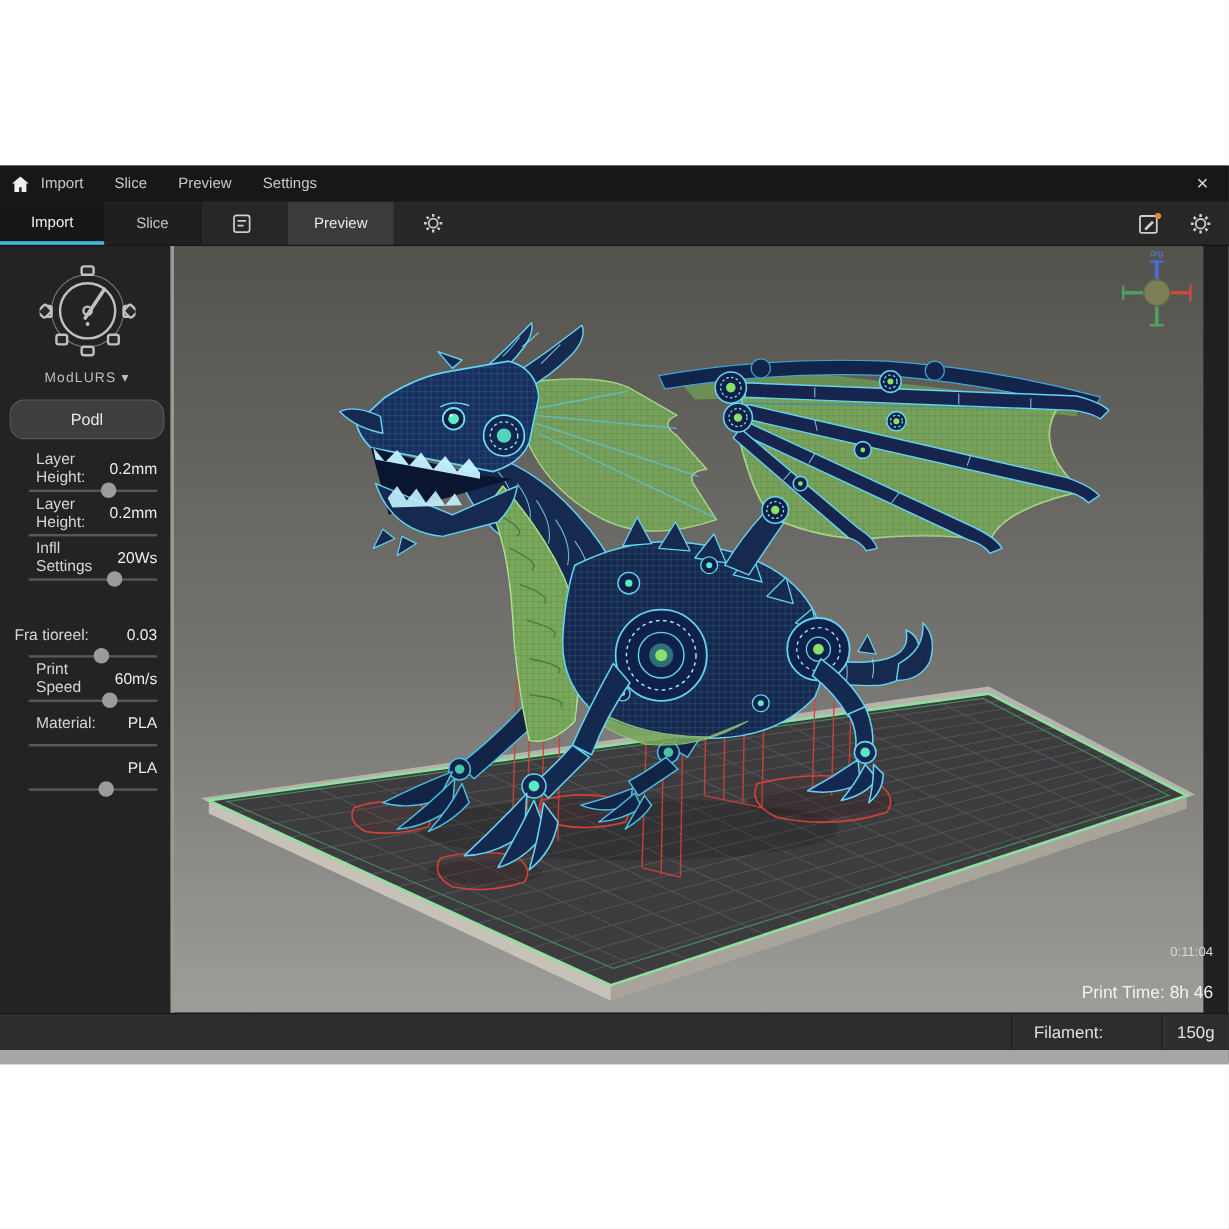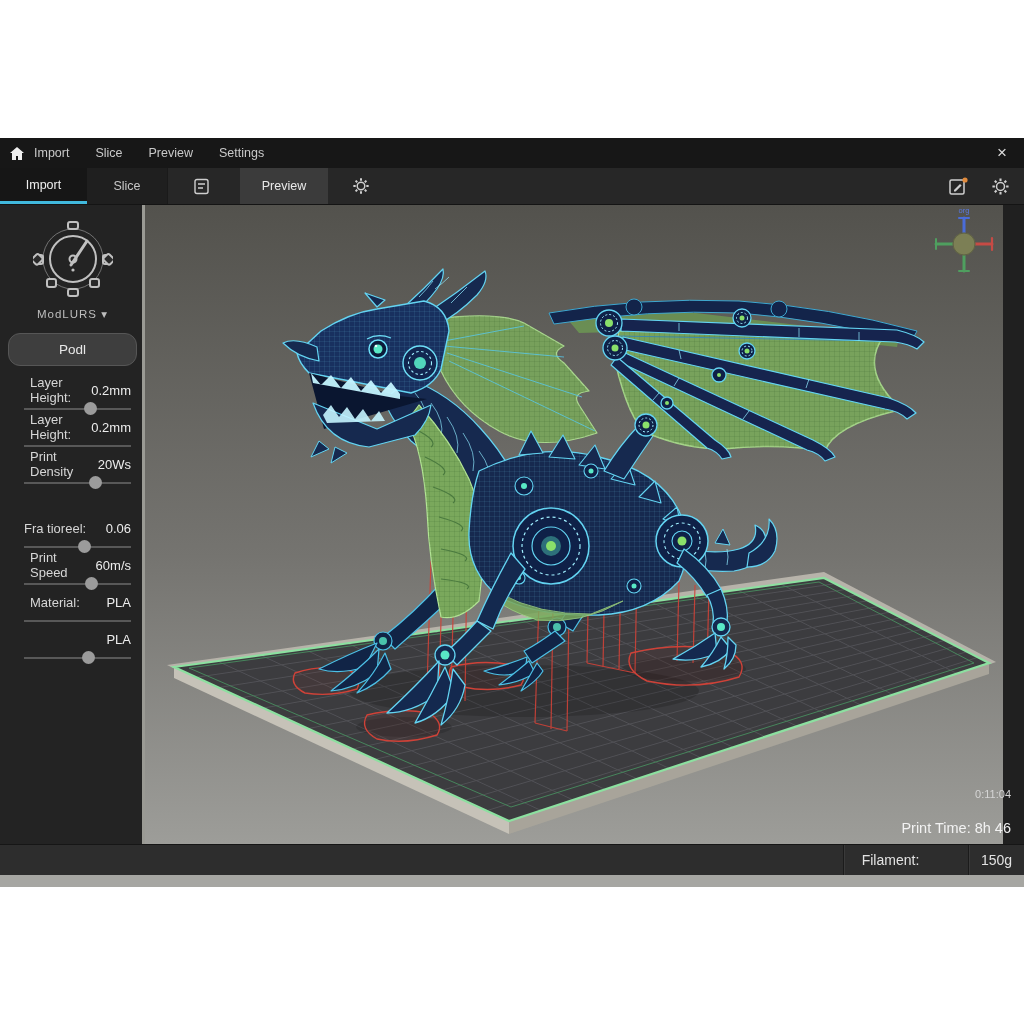--- a/index.html
+++ b/index.html
@@ -25,21 +25,21 @@
   .main{position:relative;height:639px;display:flex;}
   .sidebar{position:relative;width:145px;background:#232323;box-sizing:border-box;}
   .sidebar-scroll{position:absolute;right:0;top:0;bottom:0;width:3px;background:#9a9a94;}
   .logo-wrap{display:flex;justify-content:center;margin-top:14px;}
   .brand{margin-top:8px;text-align:center;color:#bdbdbd;font-size:11.5px;letter-spacing:1px;}
   .profile-btn{margin:12px 8px 0 8px;height:31px;background:#3e3e3e;border:1px solid #565656;border-radius:12px;
     color:#e8e8e8;font-size:13.5px;display:flex;align-items:center;justify-content:center;}
   .settings{margin-top:12px;}
   .srow{position:relative;}
   .srow-top{display:flex;justify-content:space-between;align-items:center;padding:2px 14px 2px 30px;height:20px;}
-  .srow.flush .srow-top{padding-left:24px;}
+  .srow.flush .srow-top{padding-left:12px;}
   .srow.gap-top{margin-top:27px;}
   .slabel{color:#d6d6d6;font-size:13px;}
   .svalue{color:#ececec;font-size:13px;}
   .strack{position:relative;height:13px;}
   .strack .line{position:absolute;left:24px;right:14px;top:6px;height:2px;background:#585858;}
   .thumb{position:absolute;top:0;width:13px;height:13px;border-radius:50%;background:#9b9b9b;}
   
   .viewport{position:relative;flex:1;overflow:hidden;}
   .viewport svg{position:absolute;left:0;top:0;}
   .elapsed{position:absolute;right:13px;bottom:44px;color:#d5d5d5;font-size:11px;}
@@ -152,32 +152,32 @@
           <div class="srow-top">
             <span class="slabel">Layer Height:</span>
             <span class="svalue">0.2mm</span>
           </div>
           <div class="strack">
               <span class="line"></span>
             </div>
         </div>
         <div class="srow">
           <div class="srow-top">
-            <span class="slabel">Print Density</span>
+            <span class="slabel">Infll Settings</span>
             <span class="svalue">20Ws</span>
           </div>
           <div class="strack">
               <span class="line"></span>
               <span class="thumb" style="left: 89.18px;"></span>
             </div>
         </div>
         <div class="srow flush gap-top">
           <div class="srow-top">
             <span class="slabel">Fra tioreel:</span>
-            <span class="svalue">0.06</span>
+            <span class="svalue">0.03</span>
           </div>
           <div class="strack">
               <span class="line"></span>
               <span class="thumb" style="left: 77.66px;"></span>
             </div>
         </div>
         <div class="srow">
           <div class="srow-top">
             <span class="slabel">Print Speed</span>
             <span class="svalue">60m/s</span>

